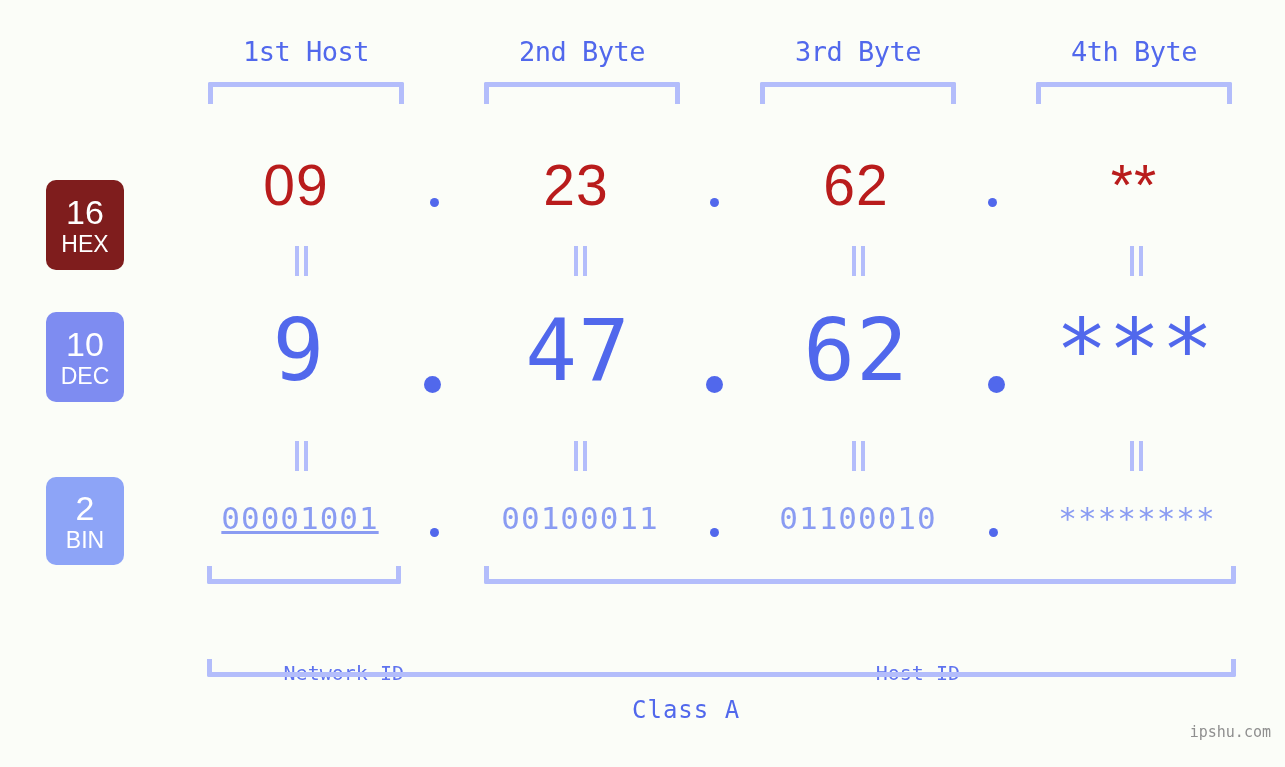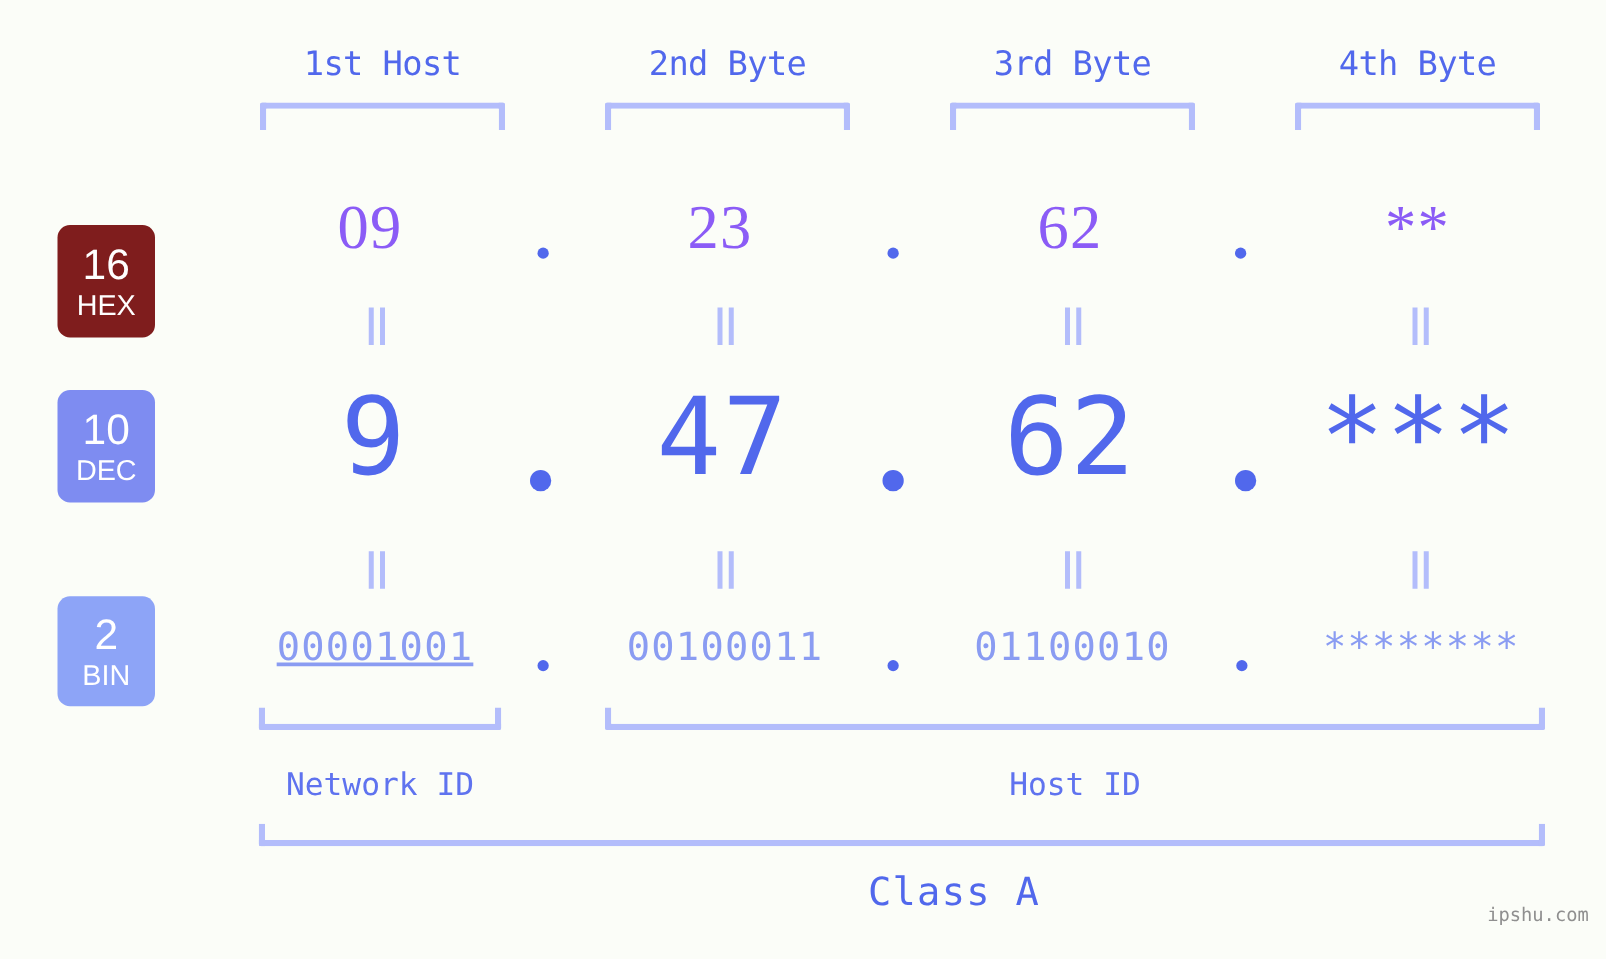--- a/index.html
+++ b/index.html
@@ -79,23 +79,23 @@
 
   
   .cell {
     position: absolute;
     width: 200px;
     text-align: center;
     white-space: nowrap;
   }
 
   .row-hex .cell {
-    font-family: Liberation Serif, serif;
-    font-size: 50px;
-    color: #8b5cf6;
+    font-family: Liberation Sans, sans-serif;
+    font-size: 57px;
+    color: #b91c1c;
     letter-spacing: 1px;
   }
 
   .row-dec .cell {
     font-family: "DejaVu Sans Mono", monospace;
     font-size: 86px;
     color: #5168ec;
     letter-spacing: 1px;
   }
 
@@ -128,32 +128,33 @@
   .eq i {
     display: block;
     width: 4px;
     height: 100%;
     background: #b3bdfb;
   }
 
   
   .id-label {
     position: absolute;
-    text-align: center;
-    font-family: "DejaVu Sans Mono", monospace;
-    font-size: 25px;
+    text-align: right;
+    font-family: "DejaVu Sans Mono", monospace;
+    font-size: 20px;
     color: #5f73ef;
     white-space: nowrap;
+    margin-top: 48px;
   }
 
   .class-label {
     position: absolute;
-    text-align: right;
-    font-family: "DejaVu Sans Mono", monospace;
-    font-size: 31px;
+    text-align: left;
+    font-family: "DejaVu Sans Mono", monospace;
+    font-size: 24px;
     color: #5168ec;
     white-space: nowrap;
     letter-spacing: 1px;
   }
 
   .watermark {
     position: absolute;
     right: 14px;
     bottom: 26px;
     font-family: "DejaVu Sans Mono", monospace;

